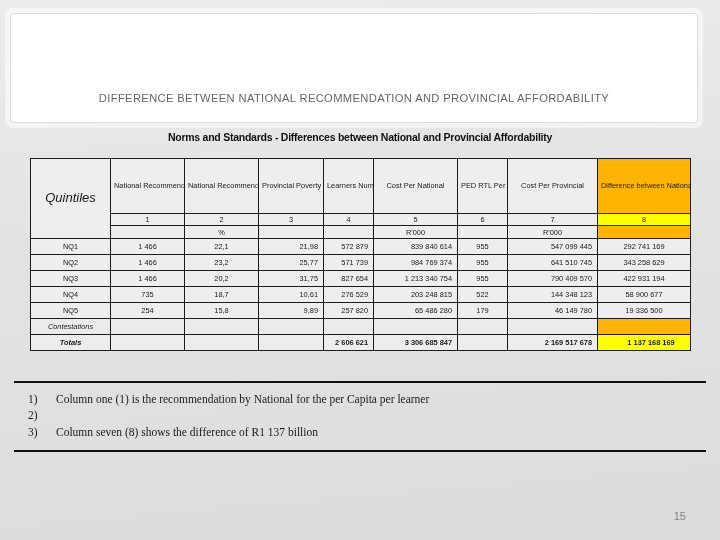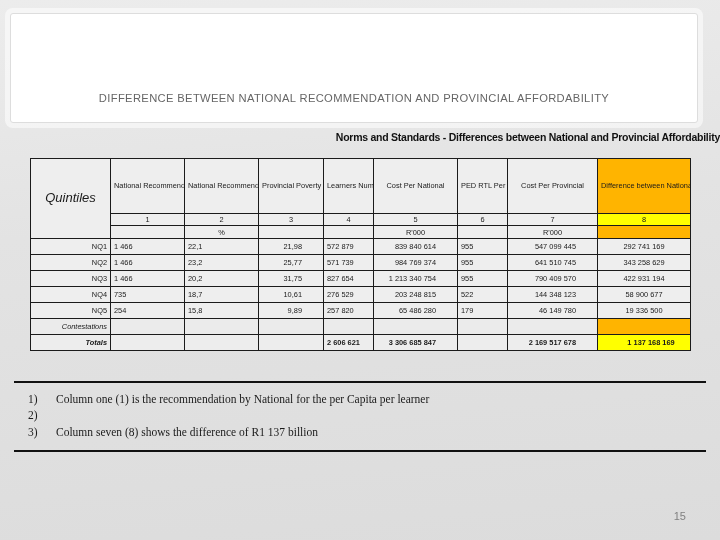--- a/index.html
+++ b/index.html
@@ -44,21 +44,21 @@
     text-align: center;
     white-space: nowrap;
     padding-bottom: 18px;
   }
   
   .table-caption {
     position: absolute;
     left: 0;
     top: 131px;
     width: 720px;
-    text-align: right;
+    text-align: center;
     font-family: "Liberation Sans", sans-serif;
     font-weight: bold;
     font-size: 10.5px;
     color: #111111;
     letter-spacing: -0.25px;
   }
   
   .table-wrap {
     position: absolute;
     left: 30px;
@@ -113,41 +113,41 @@
   td.unitrow {
     height: 10px;
     text-align: center;
     font-size: 7.2px;
     background: #f0f0f0;
   }
   td.unitrow.diff {
     background: #ffb400;
   }
   td.rowlabel {
-    text-align: right;
+    text-align: center;
     height: 13px;
     font-size: 7.6px;
     padding-left: 4px;
     background: #eeeeee;
   }
   td.rowlabel.italic {
     font-style: italic;
   }
   td.rowlabel.bolditalic {
     font-style: italic;
     font-weight: bold;
   }
   td.num {
-    text-align: left;
+    text-align: center;
     height: 13px;
     background: #eeeeee;
   }
   td.num.right {
     text-align: right;
-    padding-right: 21px;
+    padding-right: 5px;
   }
   td.diffcell {
     background: #ffb400;
     text-align: center;
     padding-right: 5px;
     height: 13px;
   }
   td.diffcell.total {
     background: #ffff00;
     font-weight: bold;

